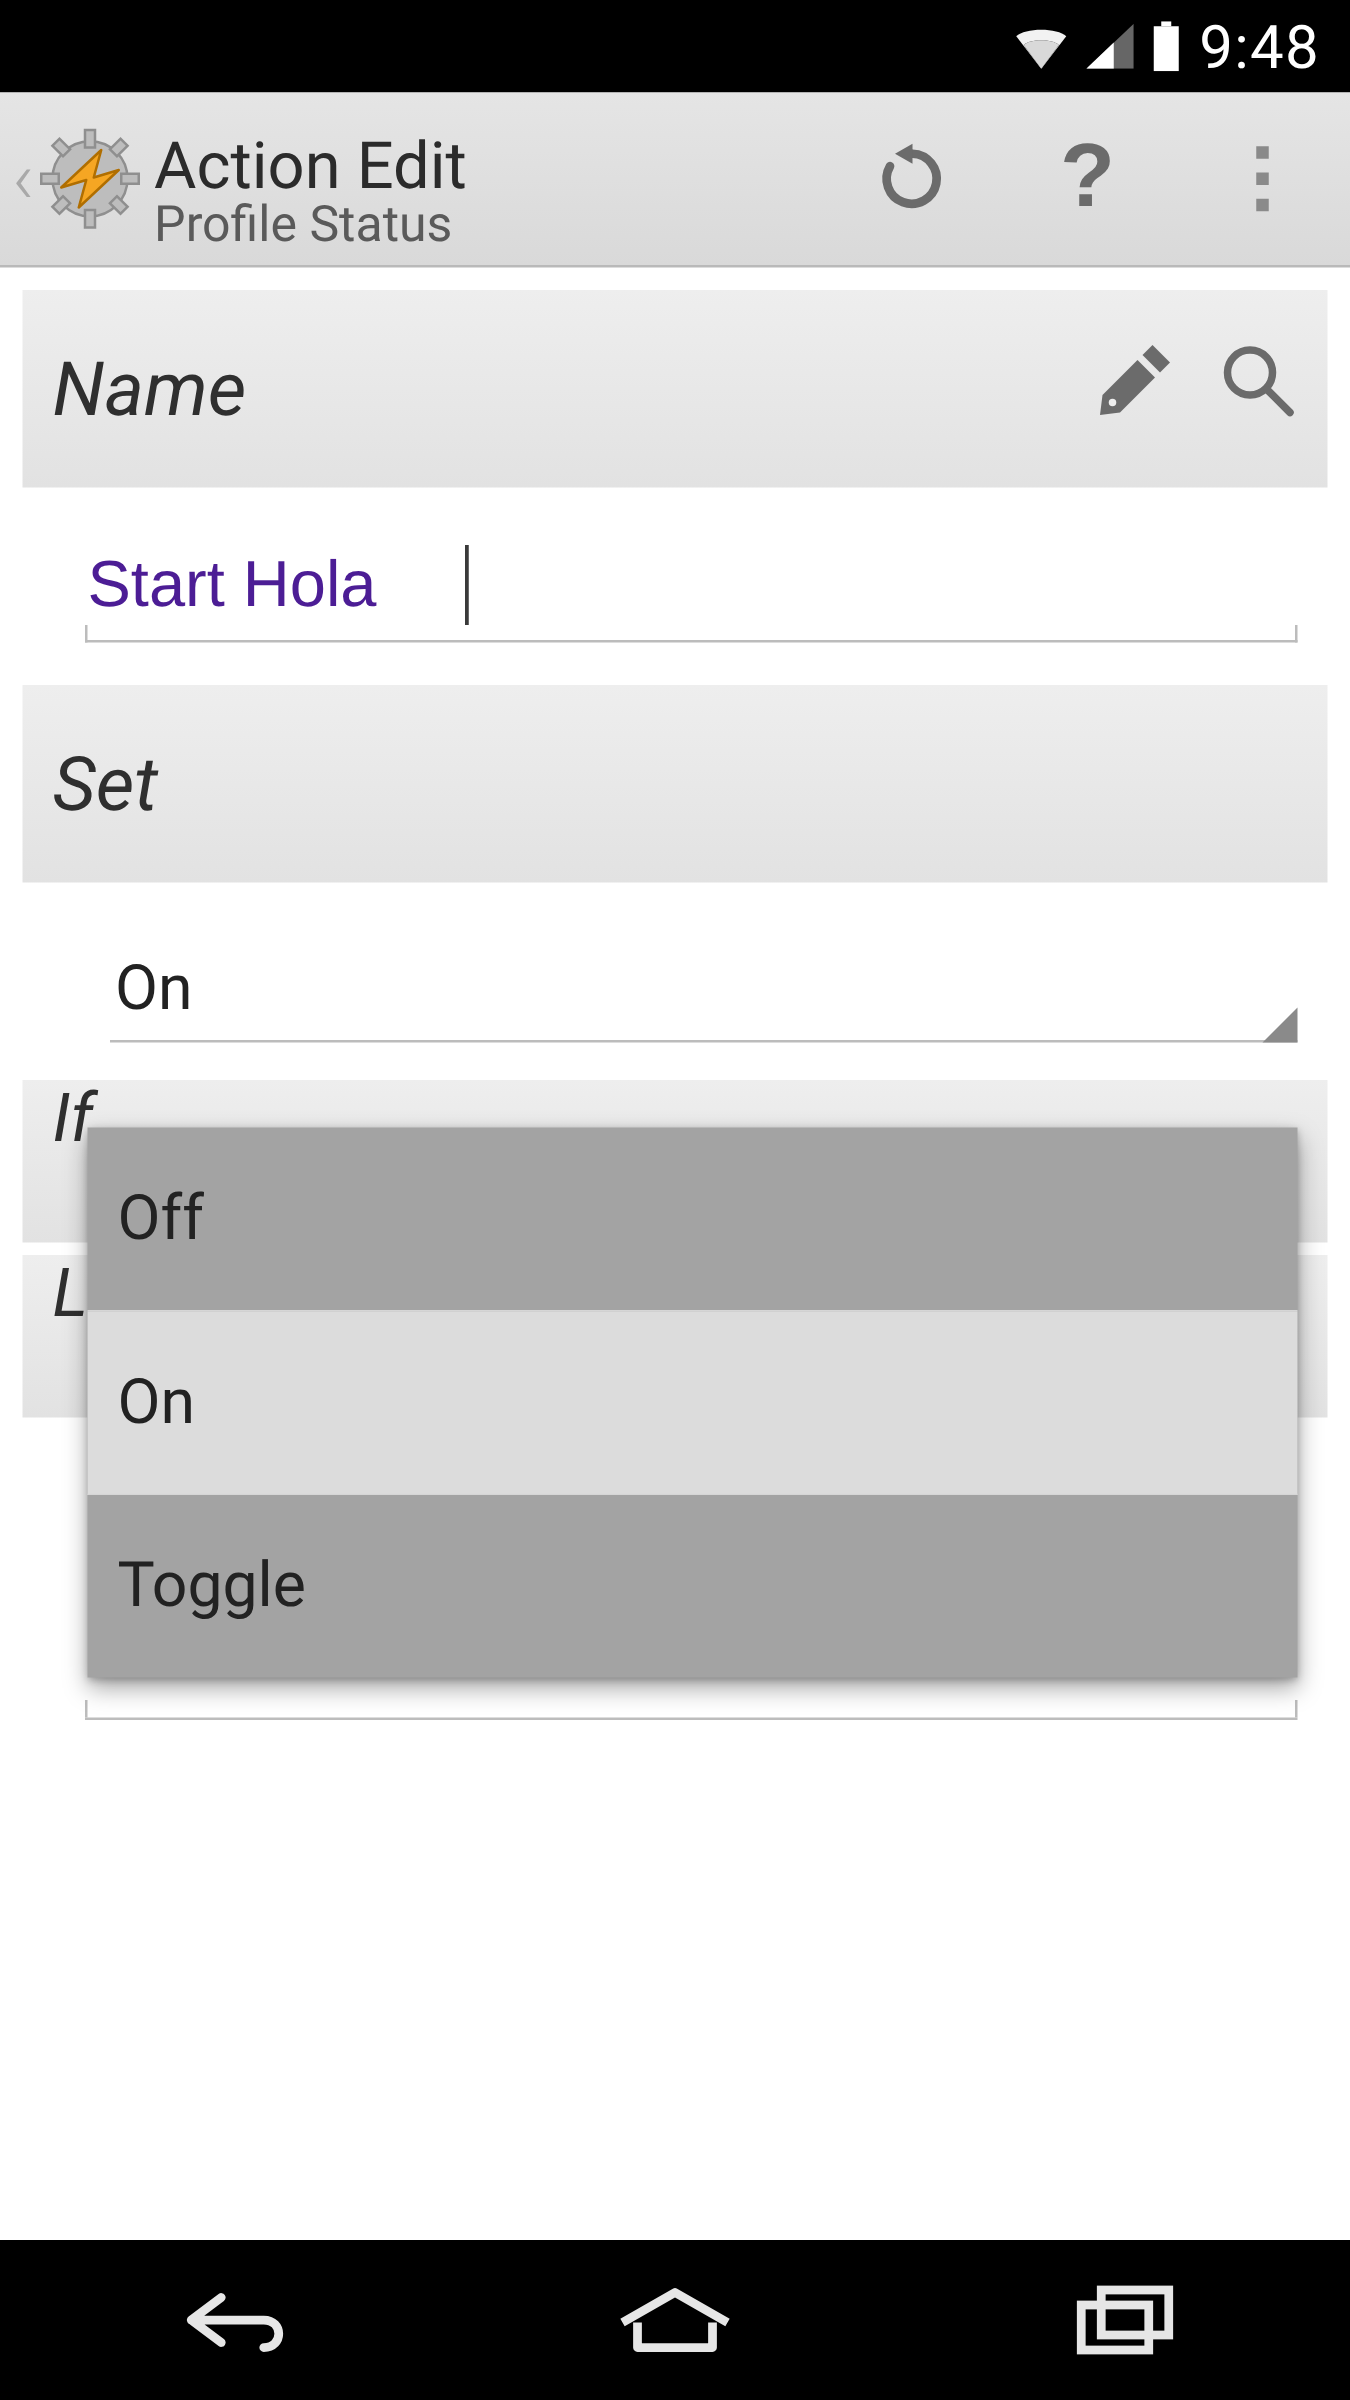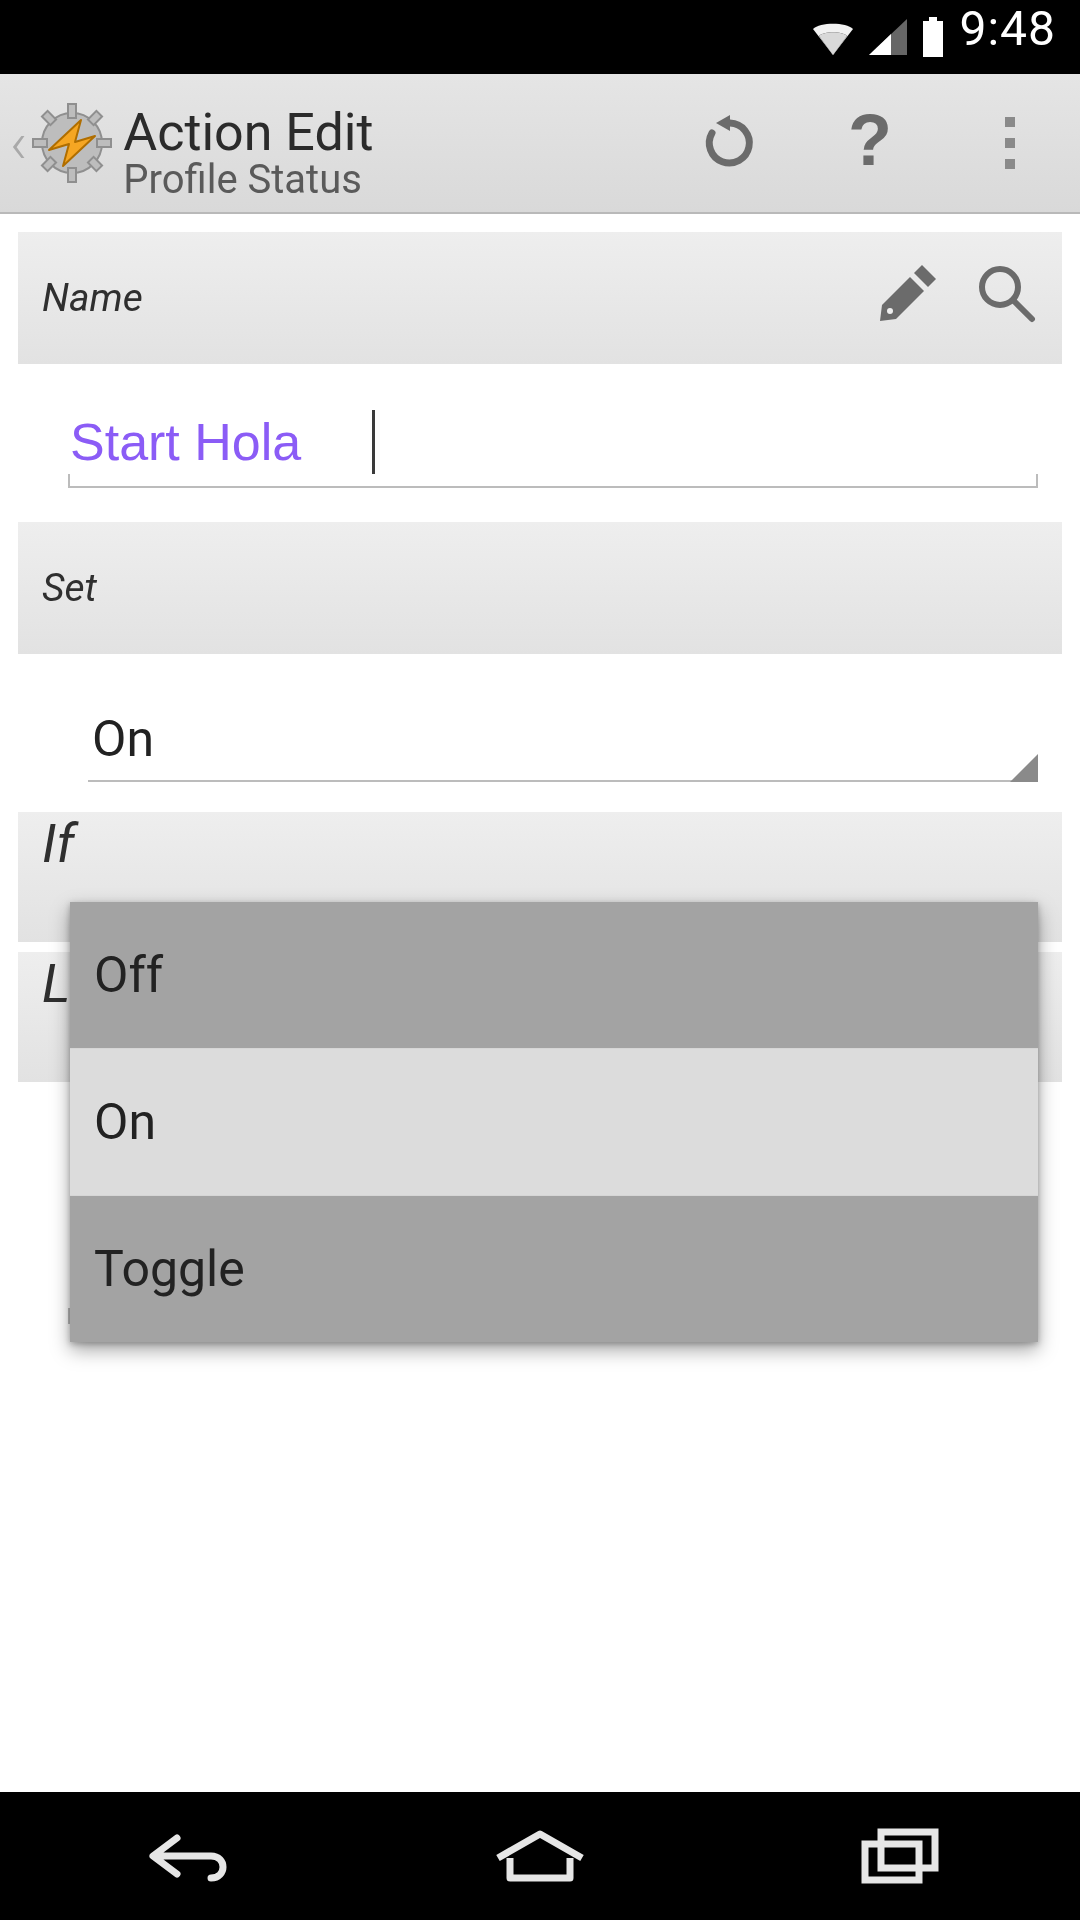--- a/index.html
+++ b/index.html
@@ -29,20 +29,21 @@
   }
 
   
   .statusbar {
     position: absolute;
     top: 0; left: 0; right: 0;
     height: 74px;
     background: #000;
     color: #fff;
     display: flex;
+    align-items: center;
     justify-content: flex-end;
     padding-right: 24px;
     gap: 14px;
   }
   .statusbar .clock {
     font-size: 48px;
     font-weight: 400;
     letter-spacing: 1px;
   }
   .status-icon { display: inline-flex; align-items: center; }
@@ -89,25 +90,25 @@
     justify-content: center;
     color: #6b6b6b;
   }
 
   
   .main {
     padding: 18px 18px 0 18px;
   }
   .section-header {
     background: linear-gradient(#eeeeee, #e2e2e2);
-    height: 132px;
+    height: 158px;
     display: flex;
     align-items: center;
     padding: 4px 24px;
-    font-size: 39px;
+    font-size: 60px;
     font-style: italic;
     color: #2f2f2f;
     margin-bottom: 18px;
     position: relative;
   }
   .section-header .hdr-icons {
     margin-left: auto;
     display: flex;
     gap: 34px;
     align-items: center;
@@ -115,21 +116,21 @@
   }
   .field-row {
     padding: 20px 24px 6px 50px;
     margin-bottom: 28px;
   }
   .text-input {
     width: 100%;
     border: none;
     border-bottom: 2px solid #bcbcbc;
     font-size: 52px;
-    color: #8b5cf6;
+    color: #4c1d95;
     padding: 10px 2px 14px 2px;
     outline: none;
     background: transparent;
     position: relative;
   }
   .text-input-wrap {
     position: relative;
   }
   .text-input-wrap::before,
   .text-input-wrap::after {

